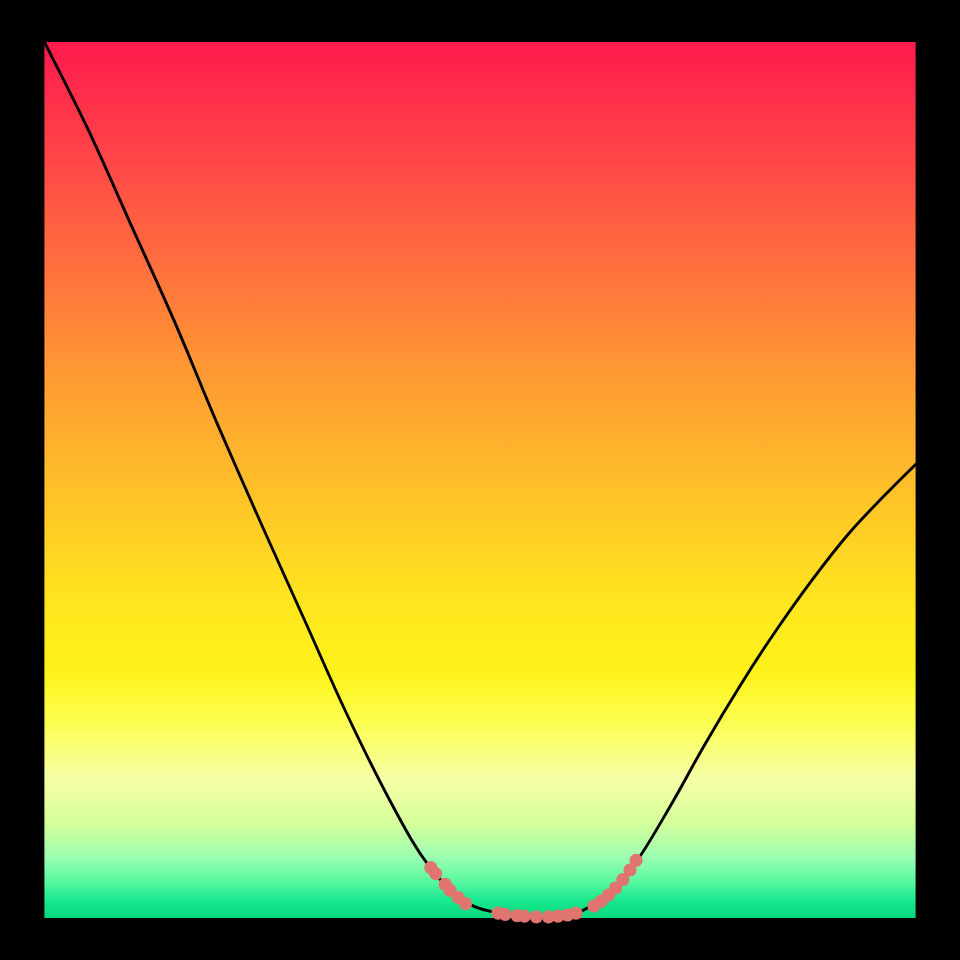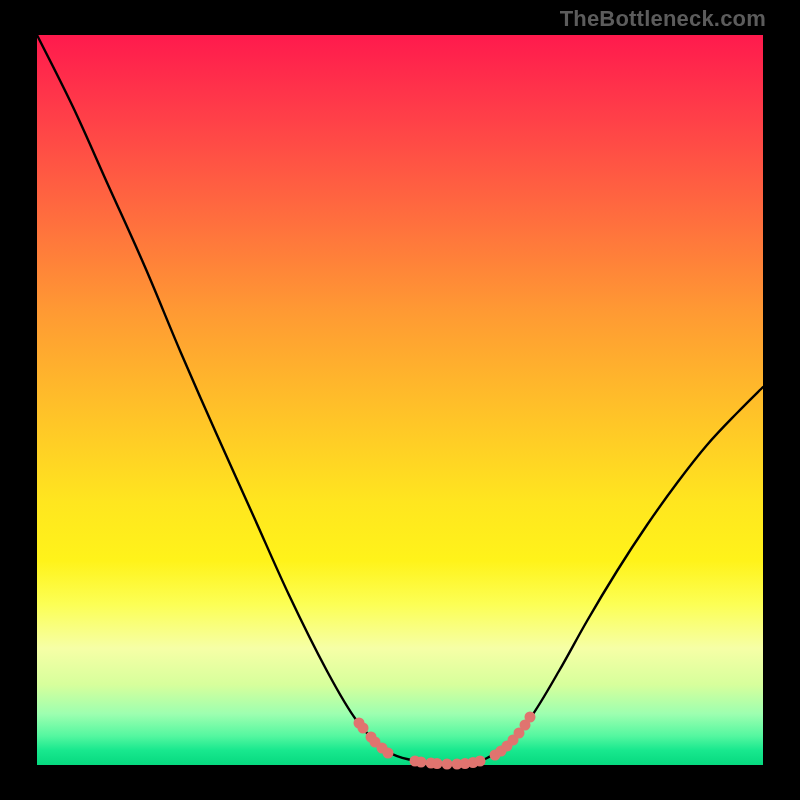--- a/index.html
+++ b/index.html
@@ -60,21 +60,20 @@
     width: 726px;
     height: 730px;
     overflow: visible;
   }
 </style>
 </head>
 <body>
 
 <div class="frame">
 
-  <div class="watermark">TheBottleneck.com</div>
 
   <div class="plot-area">
     <svg class="curve" viewBox="0 0 726 730" preserveAspectRatio="none">
       <path id="curve-path" fill="none" stroke="#000000" stroke-width="2.4" stroke-linecap="round" stroke-linejoin="round" d="M 0 0 C 6.5 13.0, 23.0 44.6, 36.0 72.0 C 49.0 99.4, 59.0 123.2, 72.0 152.0 C 85.0 180.8, 95.0 202.1, 108.0 232.0 C 121.0 261.9, 131.0 287.8, 144.0 318.0 C 157.0 348.2, 167.0 370.8, 180.0 400.0 C 193.0 429.2, 203.0 451.2, 216.0 480.0 C 229.0 508.8, 238.7 531.9, 252.0 560.0 C 265.3 588.1, 277.8 613.3, 290.0 636.0 C 302.2 658.7, 309.2 671.6, 320.0 686.0 C 330.8 700.4, 339.6 708.8, 350.0 716.0 C 360.4 723.2, 370.4 723.8, 378.0 726.0 C 385.6 728.2, 387.0 727.5, 392.0 728.0 C 397.0 728.5, 401.0 728.8, 406.0 729.0 C 411.0 729.2, 415.0 729.2, 420.0 729.0 C 425.0 728.8, 429.0 728.9, 434.0 728.0 C 439.0 727.1, 441.5 727.2, 448.0 724.0 C 454.5 720.8, 461.7 717.6, 470.0 710.0 C 478.3 702.4, 484.6 695.3, 494.0 682.0 C 503.4 668.7, 511.9 653.3, 522.0 636.0 C 532.1 618.7, 539.6 604.0, 550.0 586.0 C 560.4 568.0, 569.2 553.3, 580.0 536.0 C 590.8 518.7, 599.2 505.8, 610.0 490.0 C 620.8 474.2, 629.2 462.4, 640.0 448.0 C 650.8 433.6, 659.2 422.6, 670.0 410.0 C 680.8 397.4, 689.9 388.4, 700.0 378.0 C 710.1 367.6, 721.3 356.7, 726.0 352.0"></path>
       <g id="dots-group">
           <circle cx="322" cy="688" r="5.5" fill="#e0746f"></circle>
           <circle cx="326" cy="693" r="5.5" fill="#e0746f"></circle>
           <circle cx="334" cy="702" r="5.5" fill="#e0746f"></circle>
           <circle cx="338" cy="707" r="5.5" fill="#e0746f"></circle>
           <circle cx="345" cy="713" r="5.5" fill="#e0746f"></circle>

